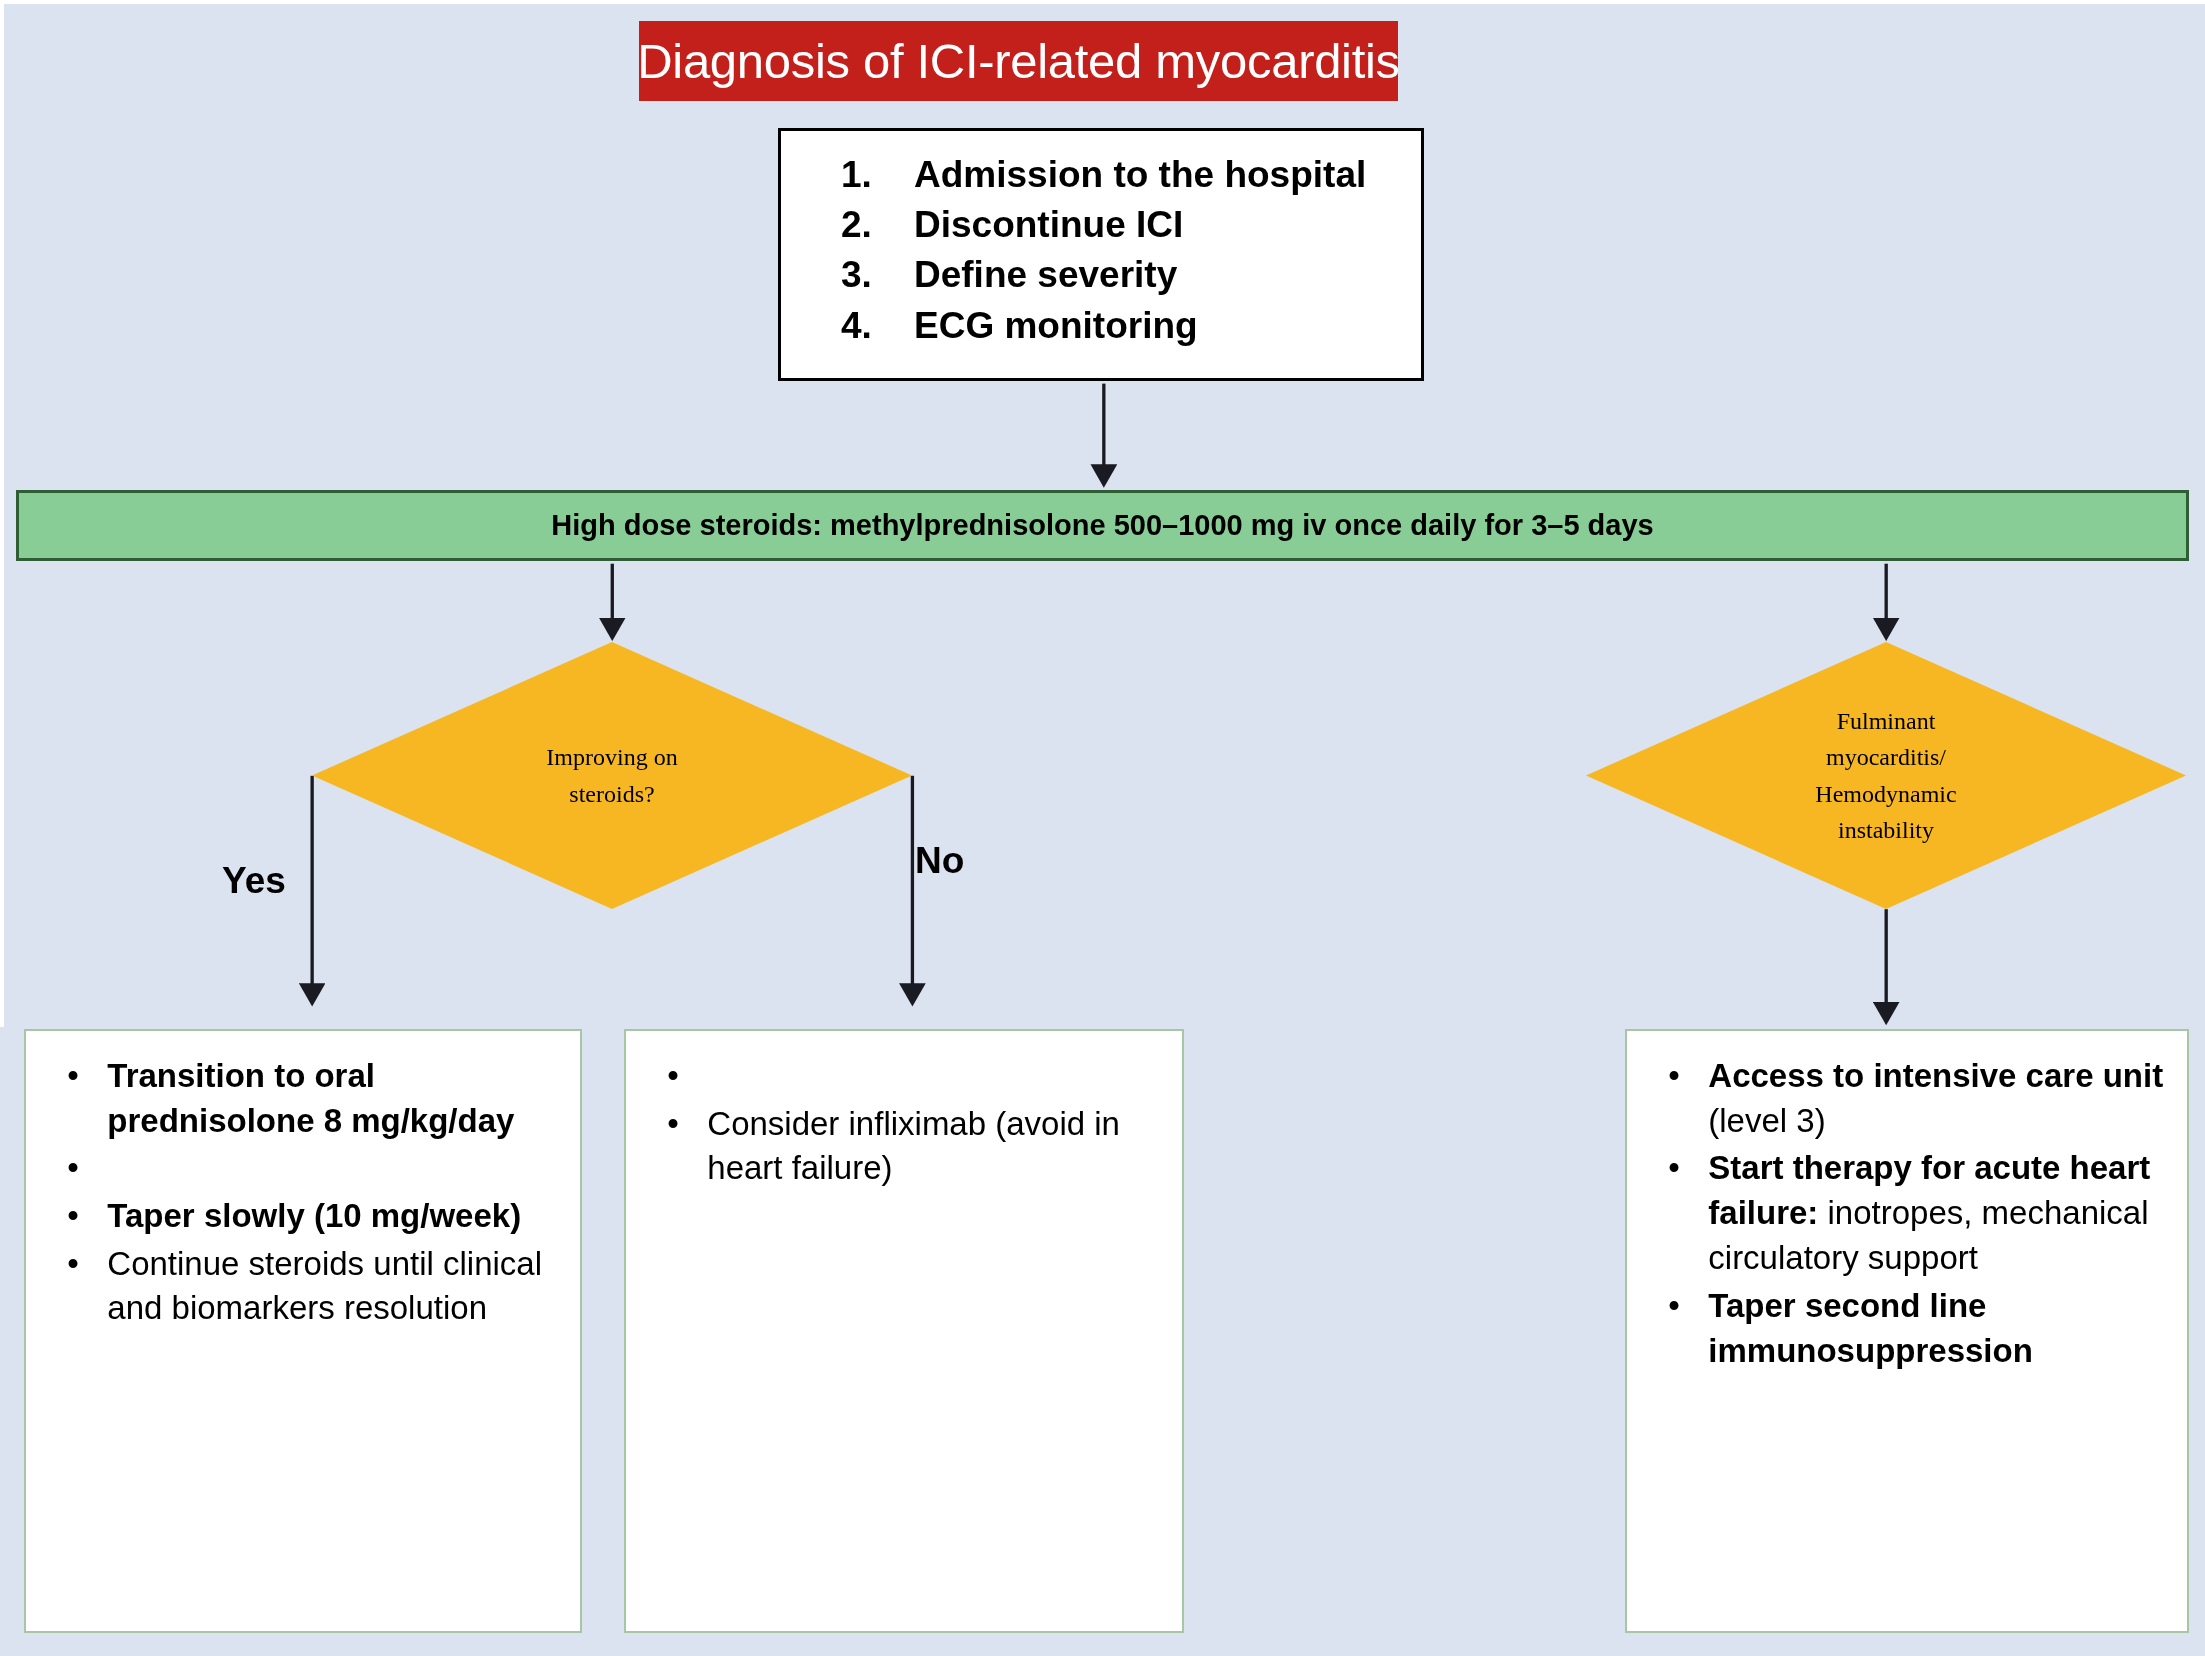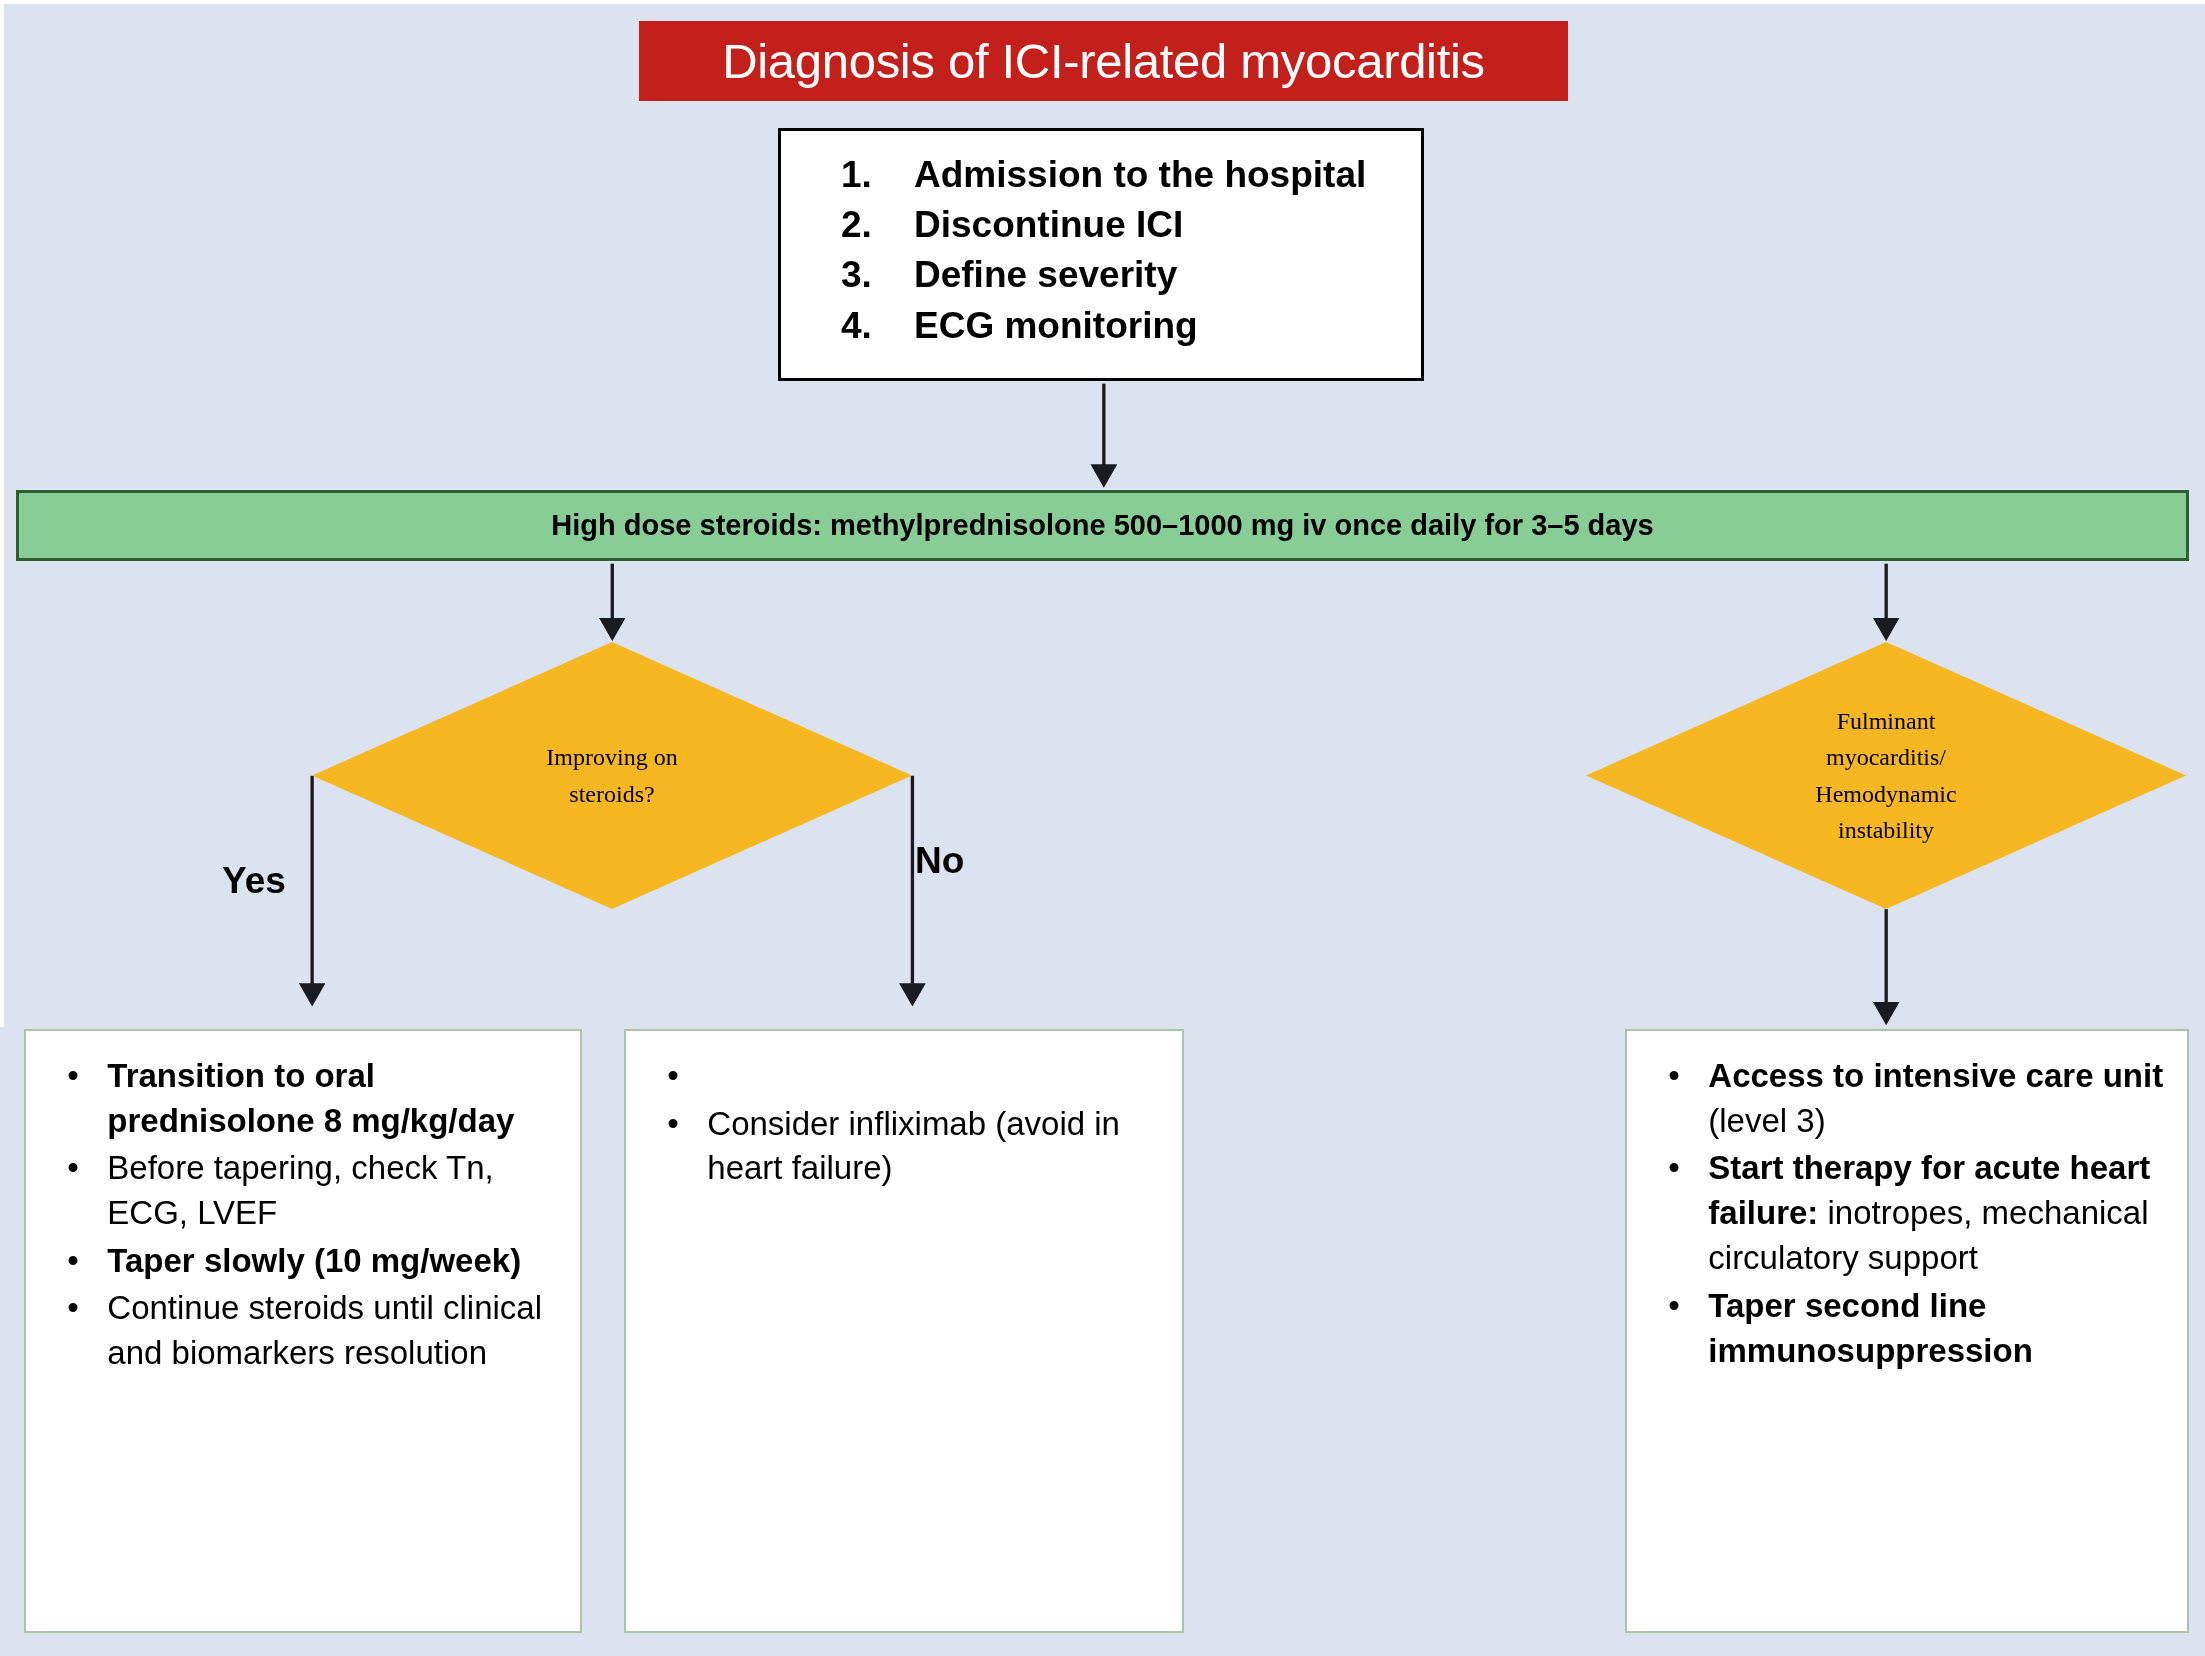--- a/index.html
+++ b/index.html
@@ -21,21 +21,21 @@
     background: #ffffff;
   }
   .bg-strip-left {
     position: absolute; left: 0; top: 0; width: 4px; height: 1027px;
     background: #ffffff;
   }
   
   #title-banner {
     position: absolute;
     left: 639px; top: 21.3px;
-    width: 929px; height: 80px;
+    width: 759px; height: 80px;
     background: #c3201c;
     display: flex;
     align-items: center;
     justify-content: center;
   }
   #title-banner .title-text {
     color: #ffffff;
     font-size: 49px;
     font-weight: 400;
     letter-spacing: -0.3px;
@@ -220,21 +220,20 @@
   <span id="label-yes" class="branch-label">Yes</span>
   <span id="label-no" class="branch-label">No</span>
 
   <div id="box-left" class="bullet-box">
     <div class="bullet-item">
       <span class="bullet-dot">•</span>
       <span class="bullet-text"><b>Transition to oral prednisolone 8 mg/kg/day</b><span></span></span>
     </div>
     <div class="bullet-item">
       <span class="bullet-dot">•</span>
-      <span class="bullet-text"><b></b><span>Before tapering, check Tn, ECG, LVEF</span></span>
     </div>
     <div class="bullet-item">
       <span class="bullet-dot">•</span>
       <span class="bullet-text"><b>Taper slowly (10 mg/week)</b><span></span></span>
     </div>
     <div class="bullet-item">
       <span class="bullet-dot">•</span>
       <span class="bullet-text"><b></b><span>Continue steroids until clinical and biomarkers resolution</span></span>
     </div>
   </div>

